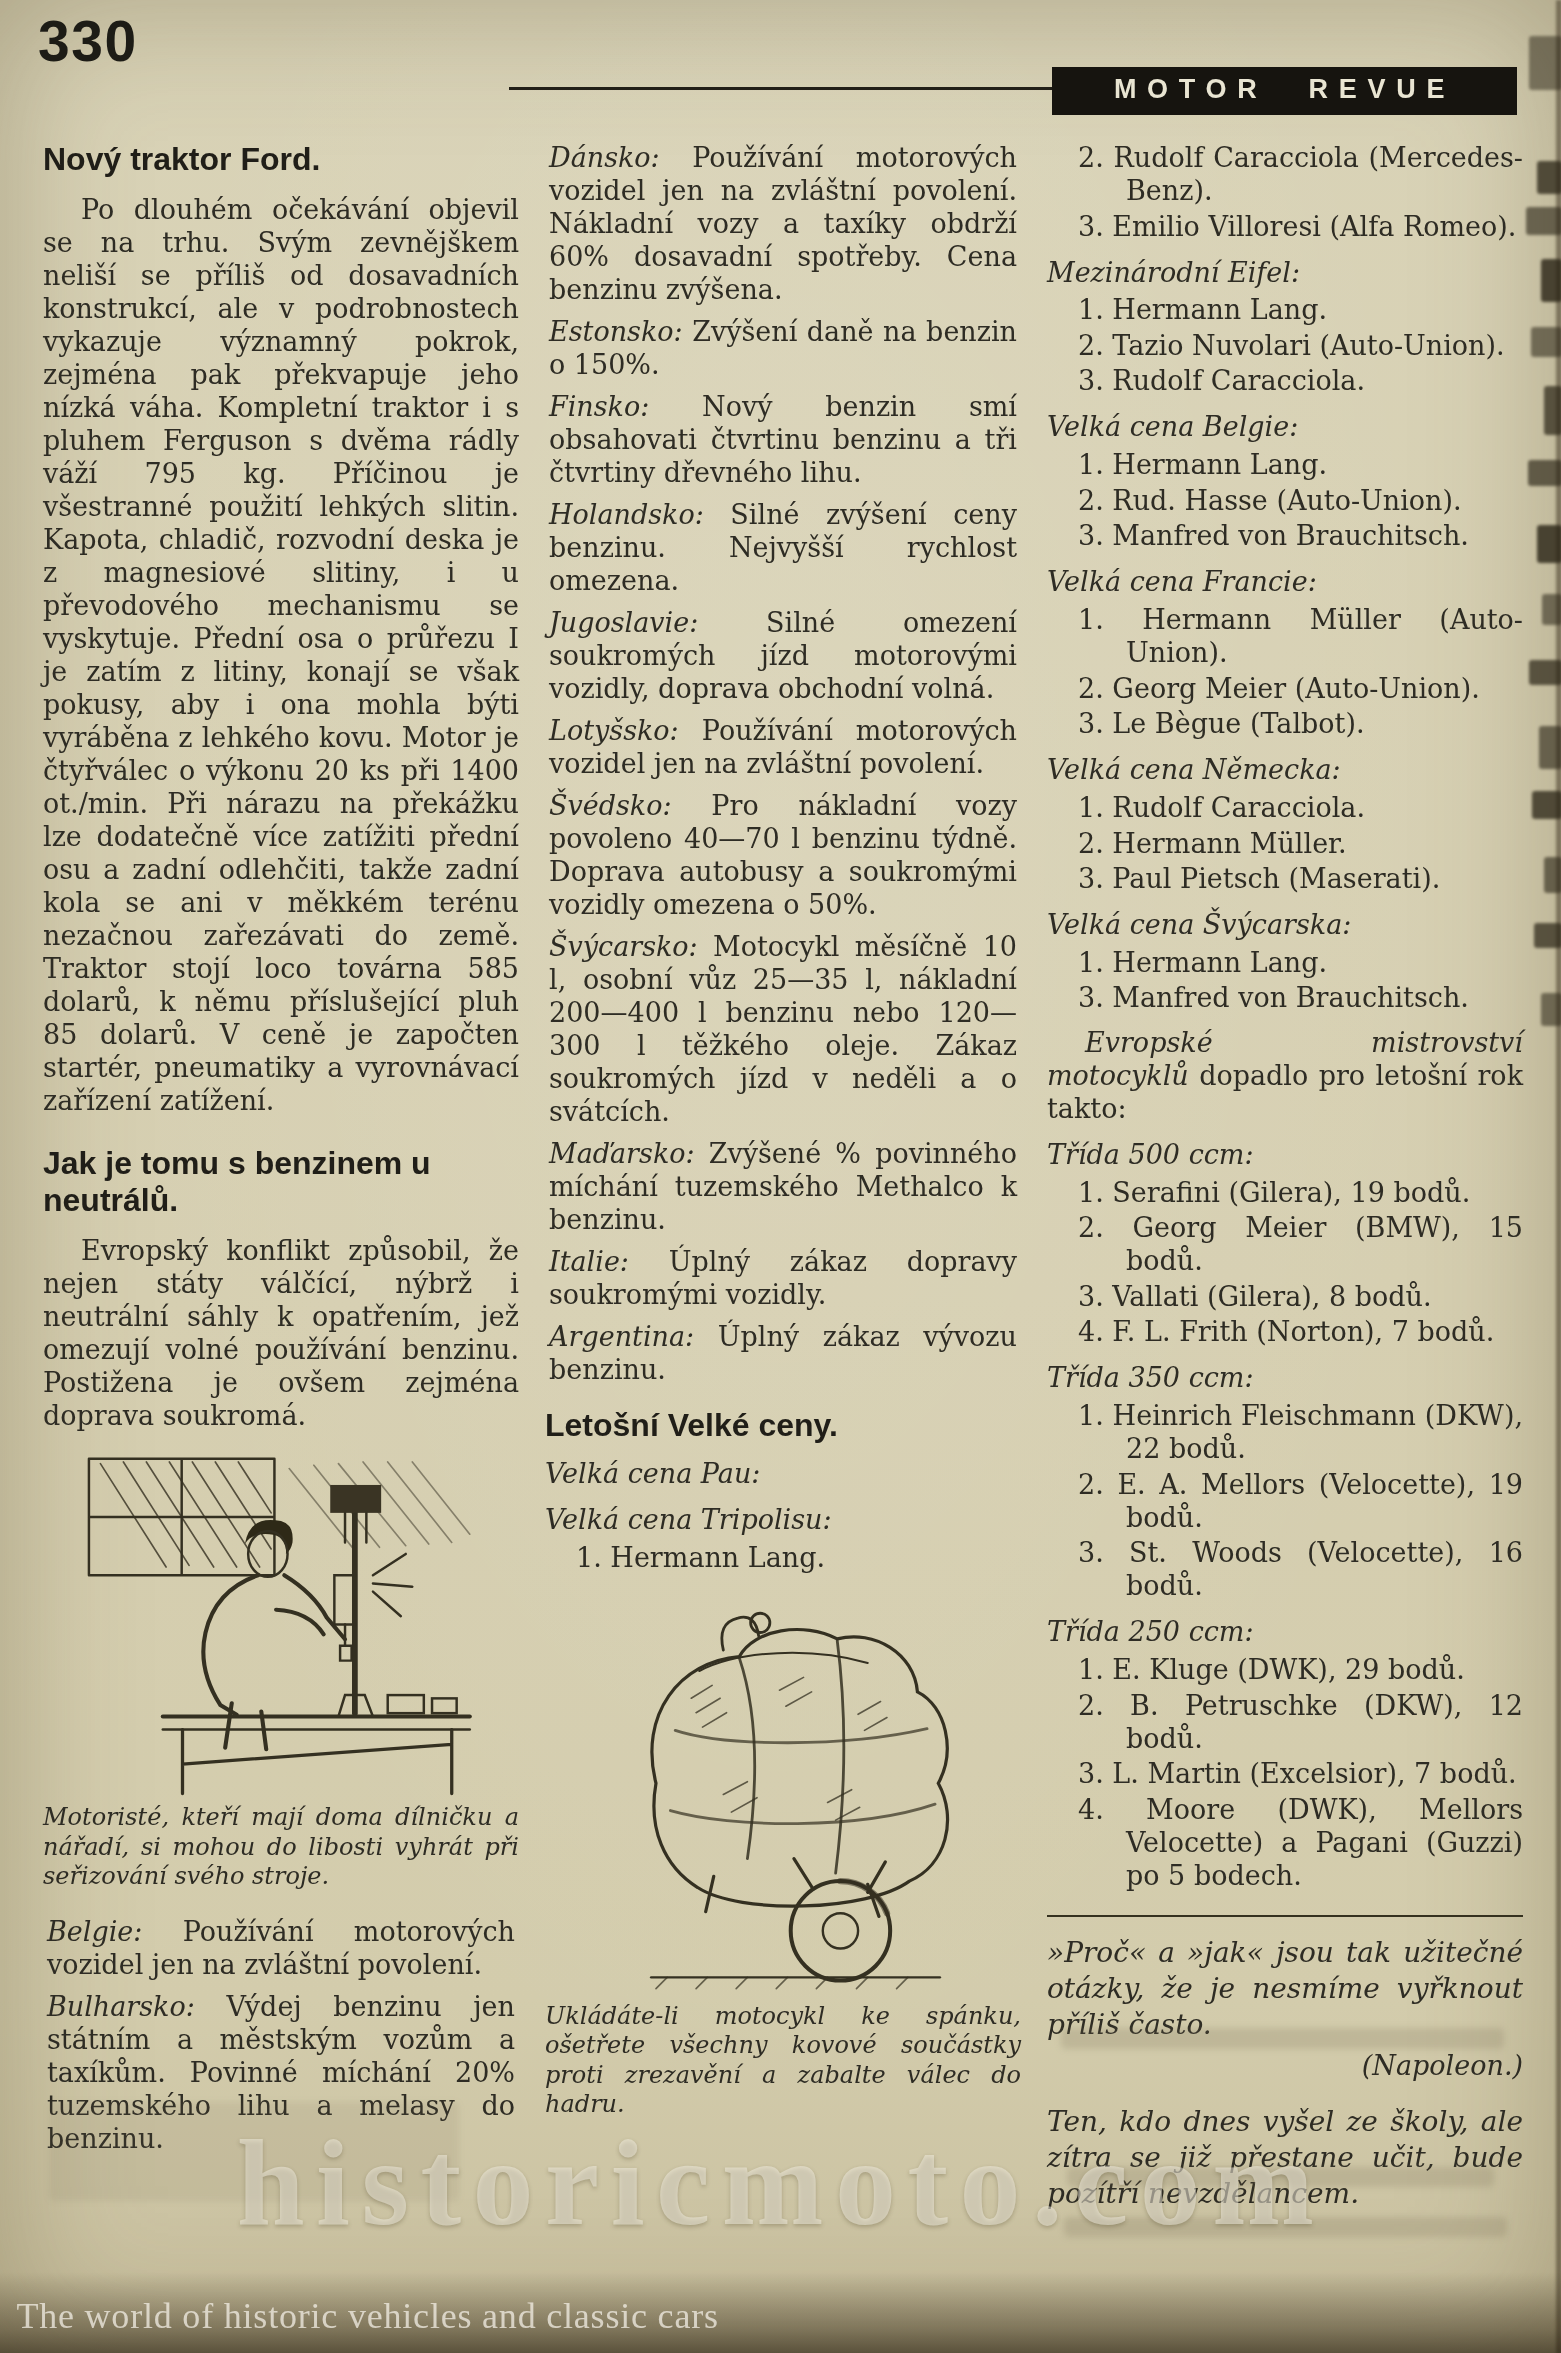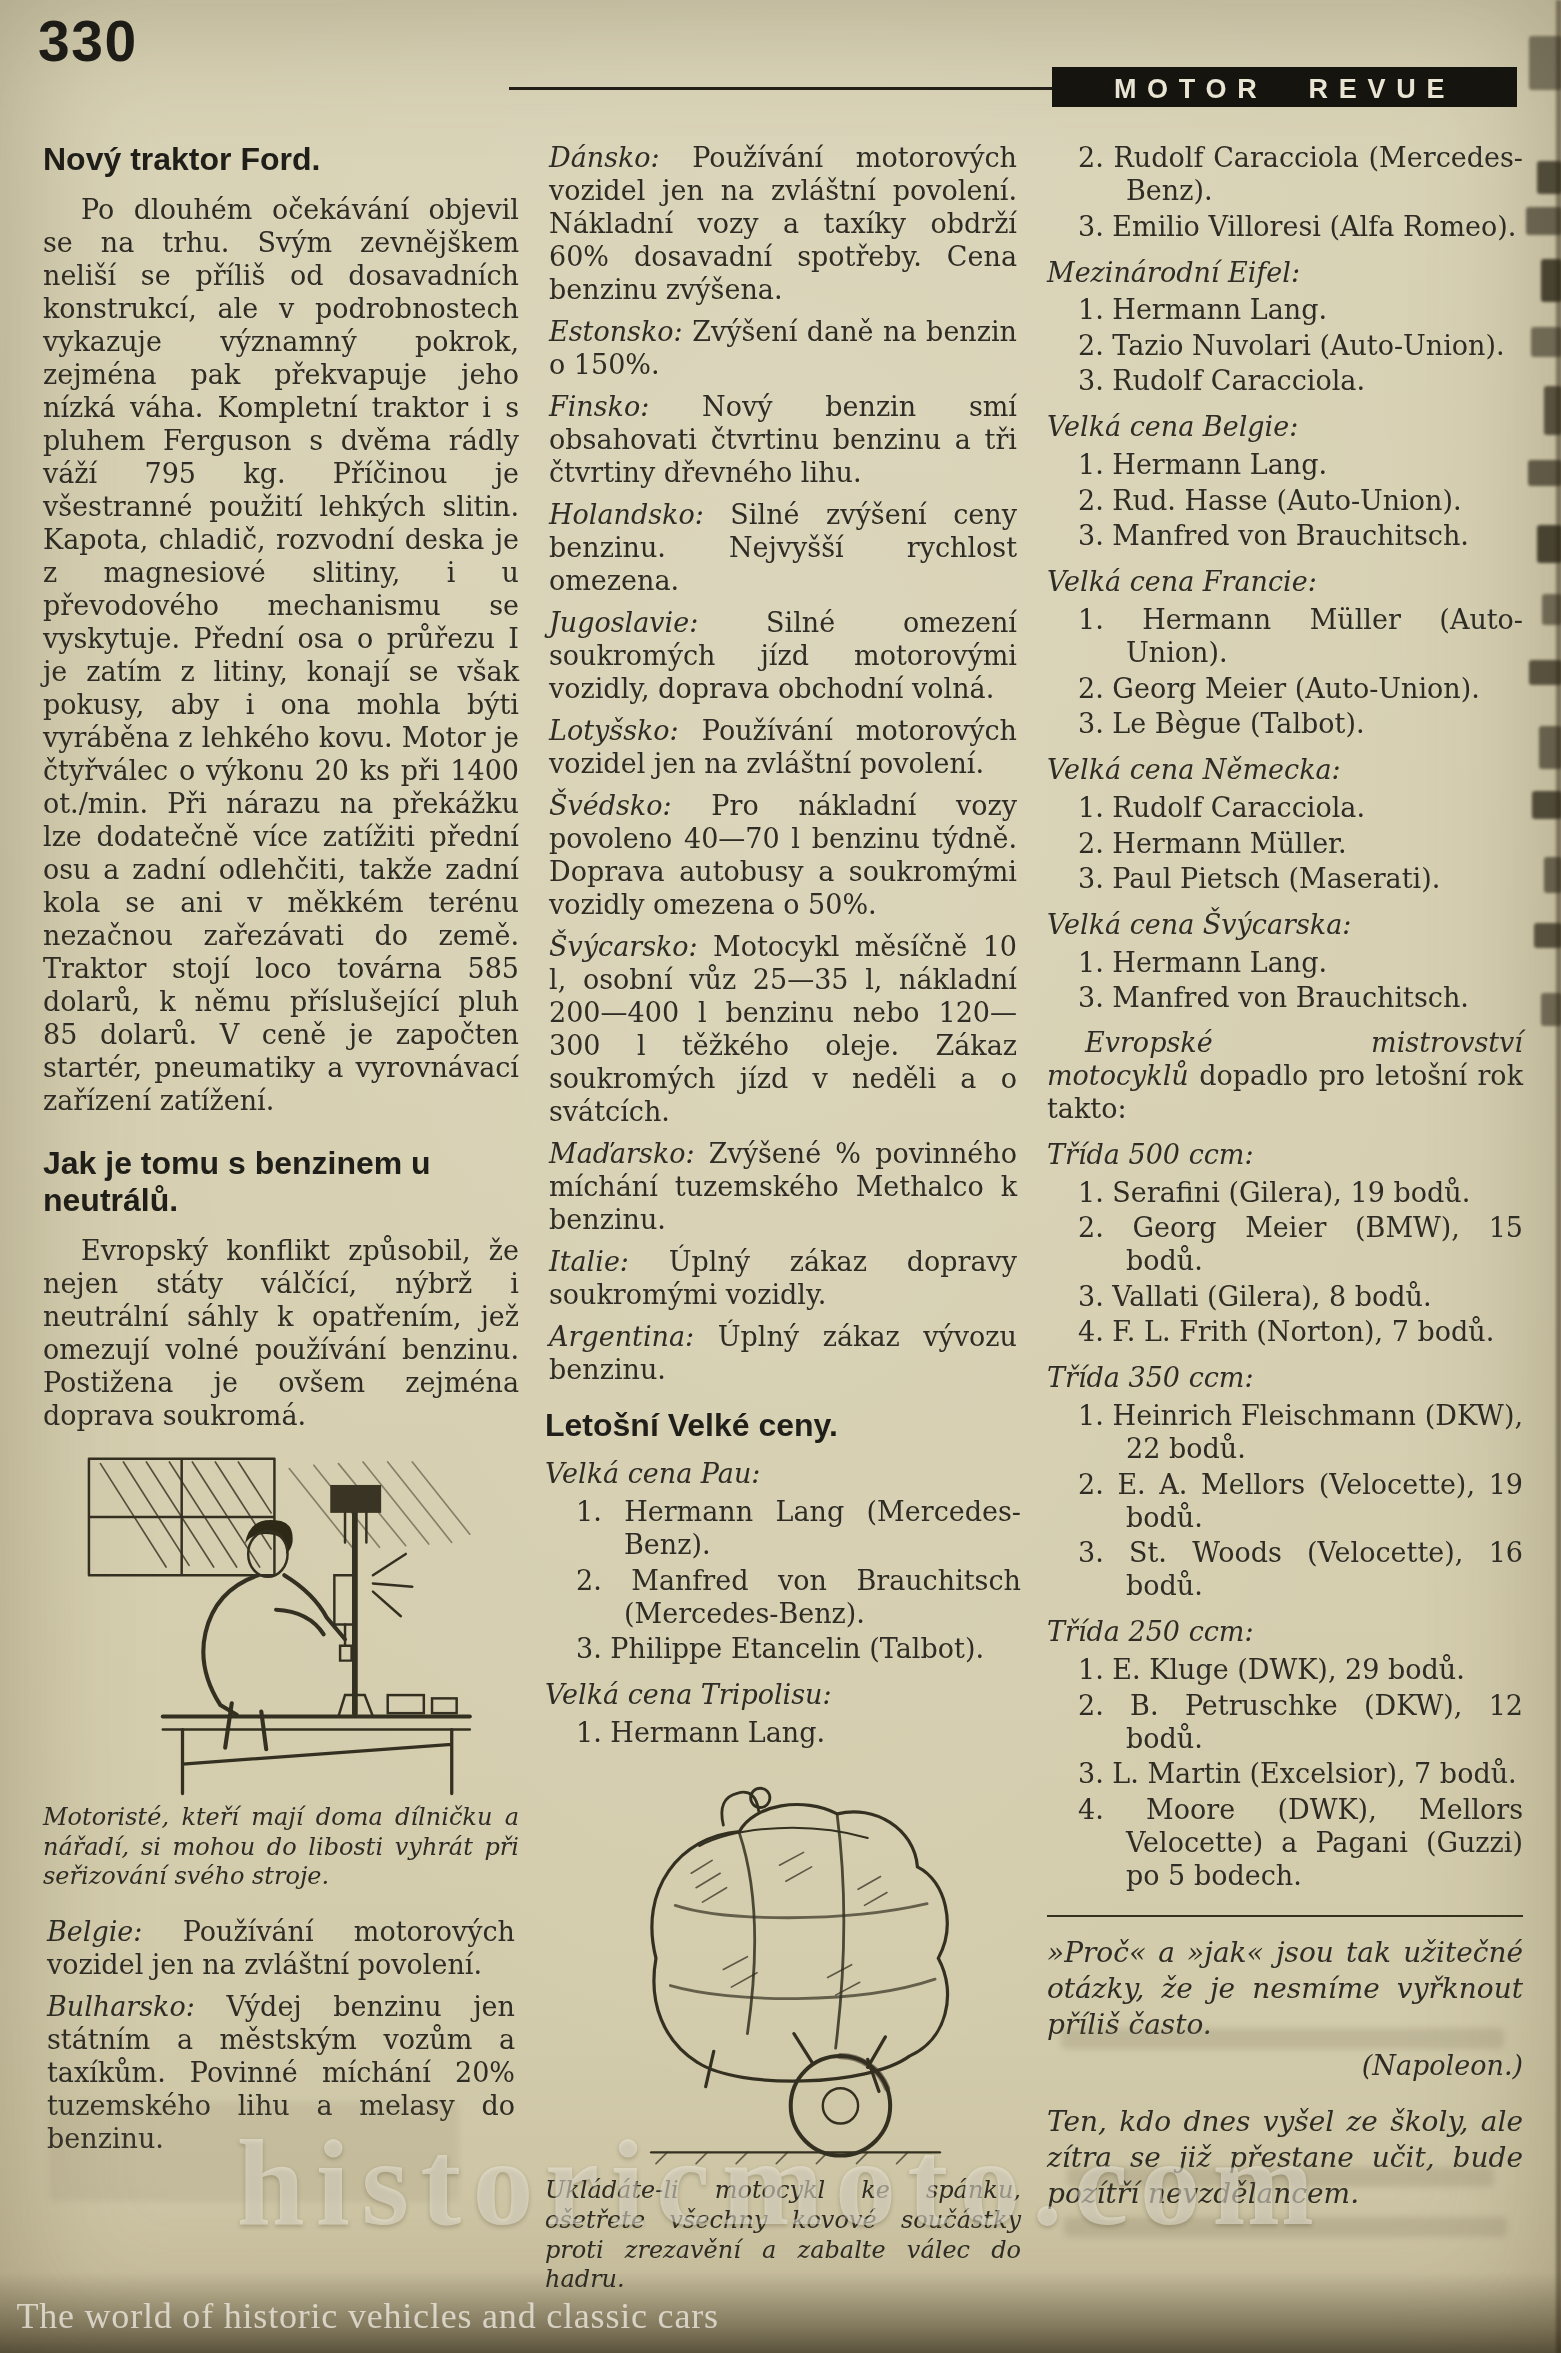--- a/index.html
+++ b/index.html
@@ -8,21 +8,21 @@
     position:relative;width:1562px;height:2354px;overflow:hidden;margin:0 auto;
     background:
       radial-gradient(ellipse at 50% 35%, rgba(255,255,255,.10), rgba(0,0,0,0) 62%),
       linear-gradient(180deg,#d9d3b7 0%,#d6cfb1 55%,#d3ccac 85%,#c8bf9e 100%);
     box-shadow: inset 0 0 140px rgba(92,78,46,.38);
     color:#2c2a22;
     font-family:"DejaVu Serif","Liberation Serif",serif;
   }
   .page-number{position:absolute;left:38px;top:13px;font:800 57px/1 "Liberation Sans","DejaVu Sans",sans-serif;color:#1d1c16;letter-spacing:1.6px;z-index:2;}
   .header-rule{position:absolute;left:509px;top:87px;width:543px;height:3.3px;background:#221f18;z-index:2;}
-  .masthead{position:absolute;left:1052px;top:67px;width:465px;height:40px;background:#16140f;color:#e9e5d2;
+  .masthead{position:absolute;left:1052px;top:67px;width:465px;height:48px;background:#16140f;color:#e9e5d2;
     font:700 27px/44px "Liberation Sans","DejaVu Sans",sans-serif;text-align:center;letter-spacing:10.7px;word-spacing:23px;z-index:2;}
 
   .content{position:absolute;left:43px;top:141px;width:1478px;display:flex;gap:26px;z-index:1;}
   .col{width:476px;flex:0 0 476px;font-size:27px;line-height:33px;text-align:justify;color:#2e2c24;}
 
   .sans-heading{font:700 32px/1.16 "Liberation Sans","DejaVu Sans",sans-serif;color:#201e18;text-align:left;margin:0 0 14.8px;}
   .heading-benzin{margin-top:28px;}
   .heading-races{margin:21.3px 0 13px;}
   .body-para{margin:0 0 13px;text-indent:38px;}
   .entry{margin:0 4px 9px;}
@@ -129,26 +129,20 @@
 
           <p class="entry"><span class="term">Italie:</span> <span>Úplný zákaz dopravy soukromými vozidly.</span></p>
 
           <p class="entry"><span class="term">Argentina:</span> <span>Úplný zákaz vývozu benzinu.</span></p>
         </div>
 
       <h2 class="sans-heading heading-races">Letošní Velké ceny.</h2>
 
       <div class="race-section">
         <p class="race-title">Velká cena Pau:</p>
-        <div class="race-list">
-
-        <div class="race-item">1. Hermann Lang (Mercedes-Benz).</div>
-            <div class="race-item">2. Manfred von Brauchitsch (Mercedes-Benz).</div>
-            <div class="race-item">3. Philippe Etancelin (Talbot).</div>
-          </div>
       </div>
 
       <div class="race-section">
         <p class="race-title">Velká cena Tripolisu:</p>
         <div class="race-list">
 
         <div class="race-item">1. Hermann Lang.</div>
           </div>
       </div>
 

